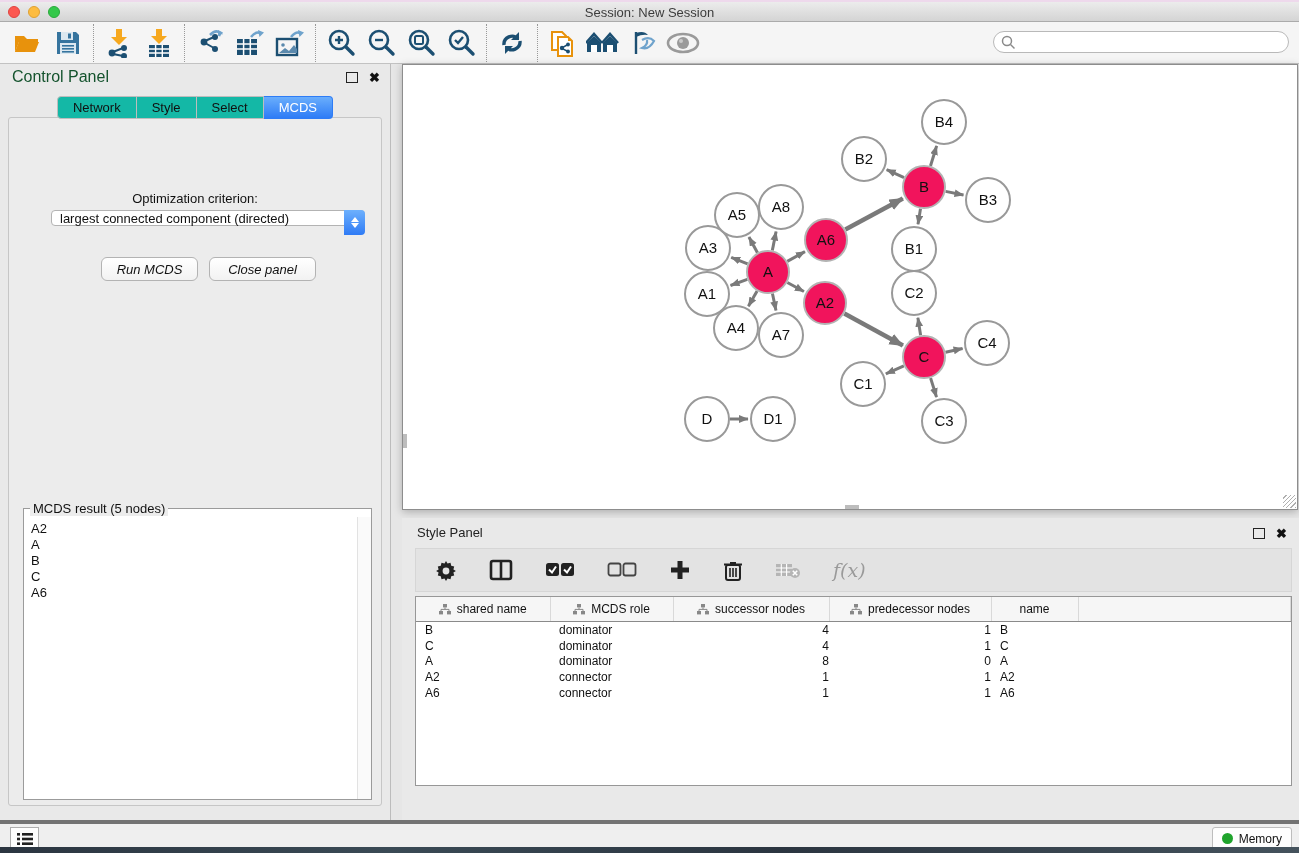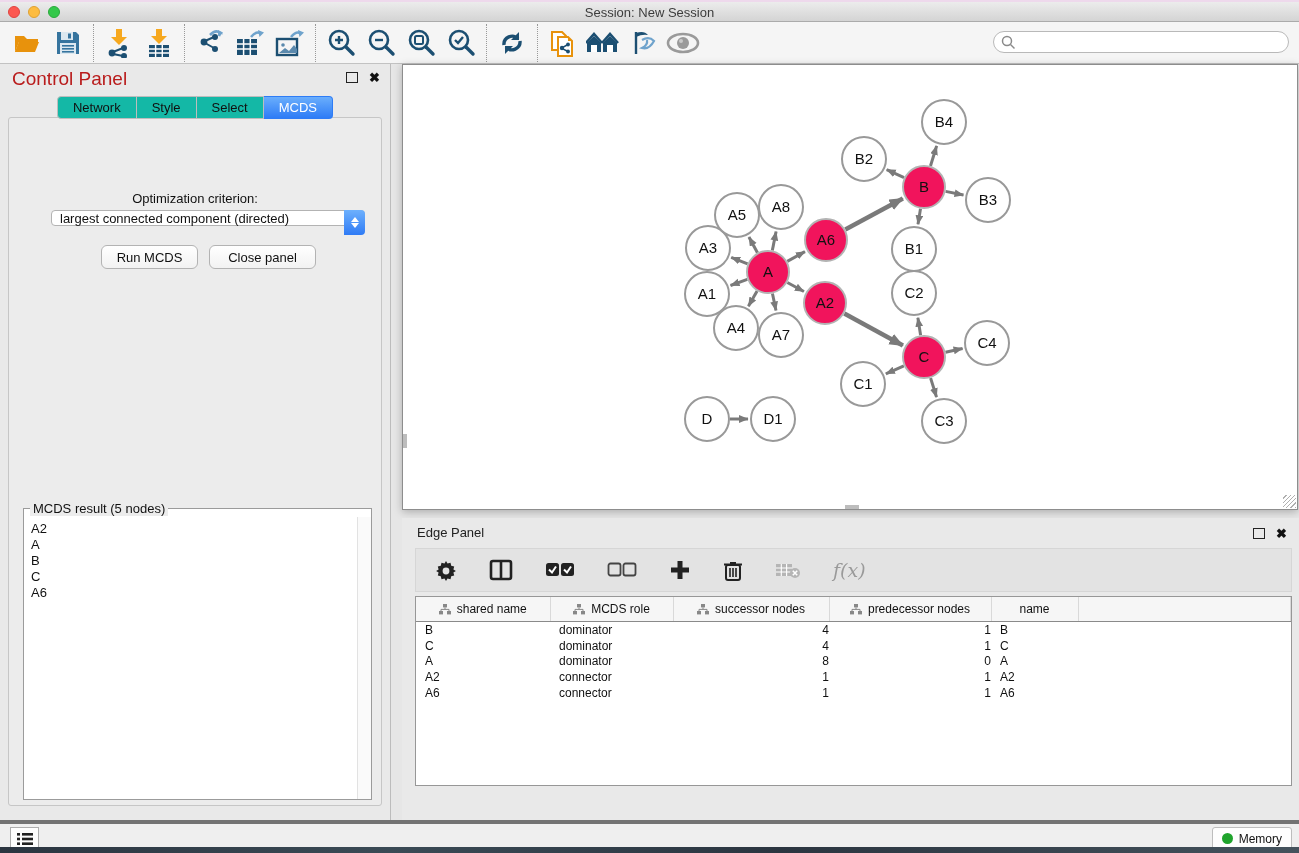--- a/index.html
+++ b/index.html
@@ -13,36 +13,36 @@
   .light.red{background:#fc5850;border:1px solid #df4440;box-sizing:border-box;}
   .light.yellow{background:#fdbc40;border:1px solid #dfa133;box-sizing:border-box;}
   .light.green{background:#34c84a;border:1px solid #2aa93c;box-sizing:border-box;}
   
   .toolbar{position:absolute;top:22px;left:0;right:0;height:42px;background:#f5f5f5;border-bottom:1px solid #c2c2c2;display:flex;align-items:center;padding-left:8px;box-sizing:border-box;}
   .tbtn{width:40px;height:38px;display:flex;align-items:center;justify-content:center;flex:0 0 auto;}
   .tsep{width:0;height:38px;border-left:1px dotted #999;margin:0 5px;flex:0 0 auto;}
   .search-wrap{position:absolute;right:10px;top:9px;width:296px;height:22px;background:#fff;border:1px solid #b9b9b9;border-radius:12px;display:flex;align-items:center;padding-left:7px;box-sizing:border-box;}
   
   .control-panel{position:absolute;left:0;top:64px;width:391px;height:756px;background:#e9e9e9;border-right:1px solid #bcbcbc;box-sizing:border-box;}
-  .cp-header{position:absolute;top:4px;left:12px;font-size:19px;color:#b91c1c;}
+  .cp-header{position:absolute;top:4px;left:12px;font-size:16px;color:#14532d;}
   .cp-float{position:absolute;top:8px;right:32px;width:10px;height:9px;border:1.5px solid #222;}
   .cp-close{position:absolute;top:6px;right:10px;font-size:13px;font-weight:bold;color:#111;}
   .cp-body{position:absolute;left:8px;right:8px;top:53px;bottom:14px;background:#ececec;border:1px solid #c6c6c6;border-radius:3px;}
   .cp-tabs{position:absolute;top:32px;left:0;right:0;display:flex;justify-content:center;z-index:3;}
   .cp-tab{height:21px;line-height:21px;padding:0 15px;font-size:13px;background:#14b8a6;border:1px solid #bdbdbd;border-left:none;color:#111;}
   .cp-tab:first-child{border-left:1px solid #bdbdbd;border-radius:4px 0 0 4px;}
   .cp-tab:last-child{border-radius:0 4px 4px 0;}
   .cp-tab.active{background:linear-gradient(#6aaefc,#2e7cf6);color:#fff;border-color:#2e7cf6;}
   .opt-label{position:absolute;top:73px;left:0;right:0;text-align:center;font-size:13px;color:#111;}
   .criterion{position:absolute;top:92px;left:42px;width:314px;height:16px;background:#fff;border:1px solid #b3b3b3;border-radius:4px;box-sizing:border-box;font-size:13px;color:#111;display:flex;align-items:center;padding-left:8px;}
   .stepper{position:absolute;right:-1px;top:-1px;width:21px;height:25px;background:linear-gradient(#6db0fd,#2f7bf5);border-radius:0 4px 4px 0;display:flex;flex-direction:column;align-items:center;justify-content:center;gap:1px;}
   .stepper .tri{width:0;height:0;border-left:4px solid transparent;border-right:4px solid transparent;}
   .tri.up{border-bottom:5px solid #fff;}
   .tri.down{border-top:5px solid #fff;}
-  .cp-btn{position:absolute;top:127px;height:24px;background:linear-gradient(#ffffff,#f2f2f2);border:1px solid #b3b3b3;border-radius:6px;font-size:13px;color:#111;display:flex;align-items:center;justify-content:center;box-sizing:border-box;}
+  .cp-btn{position:absolute;top:139px;height:24px;background:linear-gradient(#ffffff,#f2f2f2);border:1px solid #b3b3b3;border-radius:6px;font-size:13px;color:#111;display:flex;align-items:center;justify-content:center;box-sizing:border-box;font-style:italic;}
   .btn-run{left:92px;width:97px;}
   .btn-close{left:200px;width:107px;}
   .result-box{position:absolute;left:14px;right:9px;top:390px;bottom:5px;border:1px solid #9b9b9b;background:#fff;}
   .result-legend{position:absolute;top:-8px;left:6px;background:#ececec;padding:0 3px;font-size:13px;color:#111;}
   .result-list{position:absolute;left:0;top:8px;right:14px;bottom:0;padding:4px 0 0 7px;font-size:13px;color:#111;line-height:16px;}
   .result-scroll{position:absolute;top:8px;right:0;bottom:0;width:13px;background:#fafafa;border-left:1px solid #e2e2e2;}
   
   .network-window{position:absolute;left:402px;top:64px;width:896px;height:446px;border:1px solid #8d8d8d;box-sizing:border-box;background:#fff;box-shadow:0 2px 8px rgba(0,0,0,0.25);}
   .nw-titlebar{position:absolute;top:0;left:0;right:0;height:24px;background:linear-gradient(#ececec,#cfcfcf);border-bottom:1px solid #a2a2a2;}
   .nw-titlebar .title{position:absolute;left:0;right:0;top:4px;text-align:center;font-size:13px;color:#333;}
@@ -393,21 +393,21 @@
             <text x="370" y="334" text-anchor="middle" font-size="15" font-family="'Liberation Sans', sans-serif" fill="#111">D1</text>
           </g>
         </svg>
       <div class="nw-thumb-left"></div>
       <div class="nw-thumb-bottom"></div>
       <div class="nw-grip"></div>
     </div>
   </div>
 
   <div class="table-panel">
-    <div class="tp-title">Edge Panel</div>
+    <div class="tp-title">Style Panel</div>
     <div class="tp-float"></div>
     <div class="tp-close">✖</div>
 
     <div class="tp-toolbar">
       <span class="ticon">
         <svg width="22" height="22" viewBox="0 0 22 22">
             <path d="M11 2 l1.5 2.5 3 -0.8 0.7 3 3 0.8 -0.8 3 2.5 1.5 -2.5 1.5 0.8 3 -3 0.8 -0.7 3 -3 -0.8 -1.5 2.5 -1.5 -2.5 -3 0.8 -0.7 -3 -3 -0.8 0.8 -3 -2.5 -1.5 2.5 -1.5 -0.8 -3 3 -0.8 0.7 -3 3 0.8 Z" fill="#222"></path>
             <circle cx="11" cy="12" r="3.4" fill="#e3e3e3"></circle>
           </svg>
       </span>

